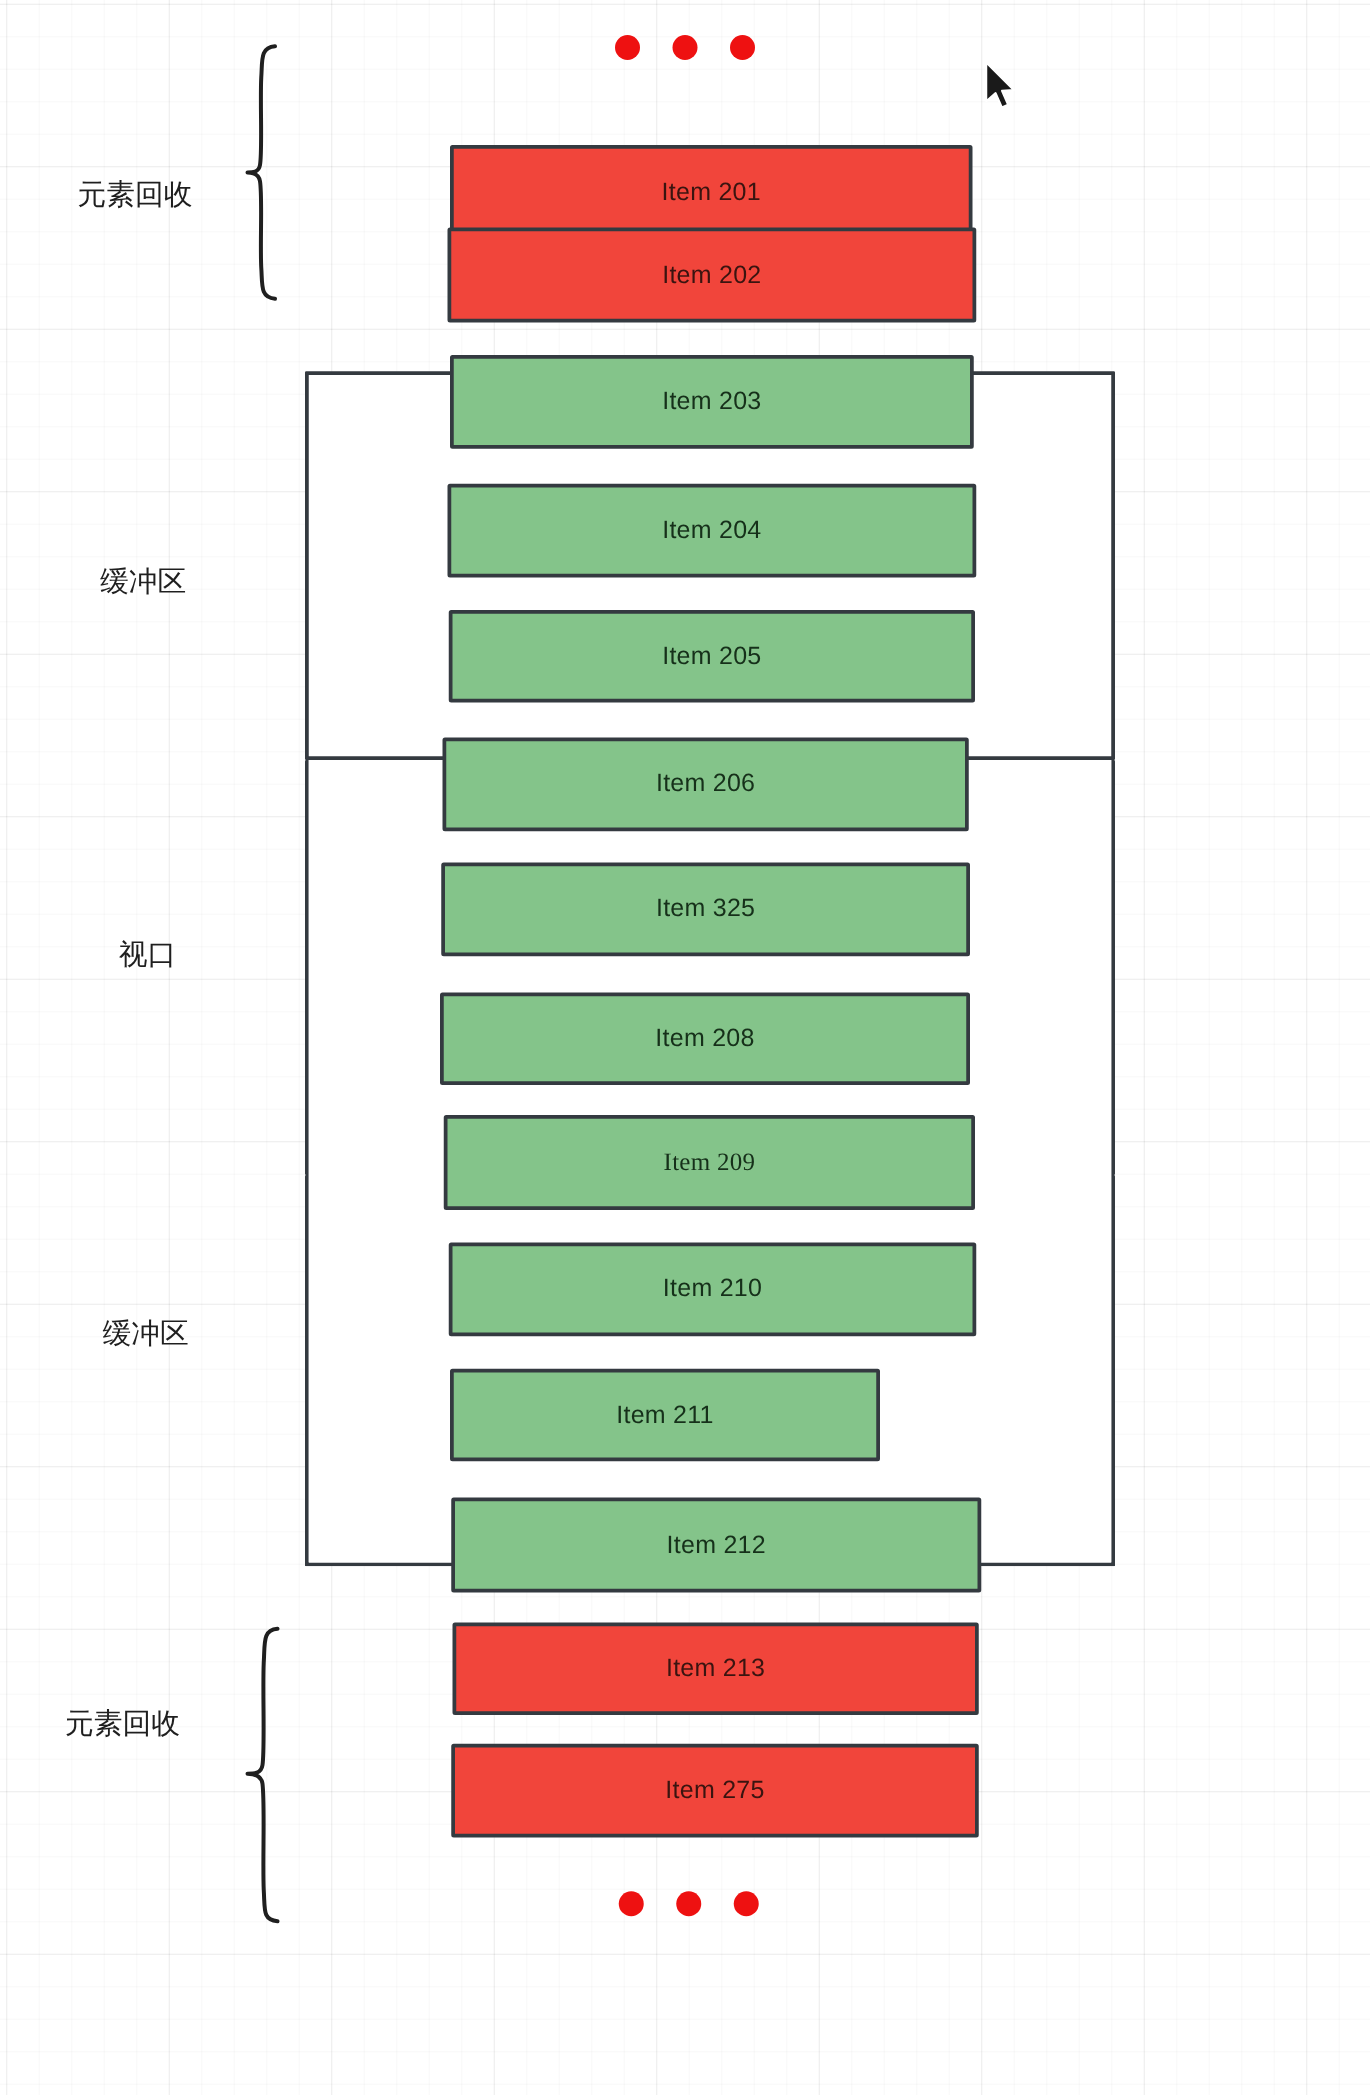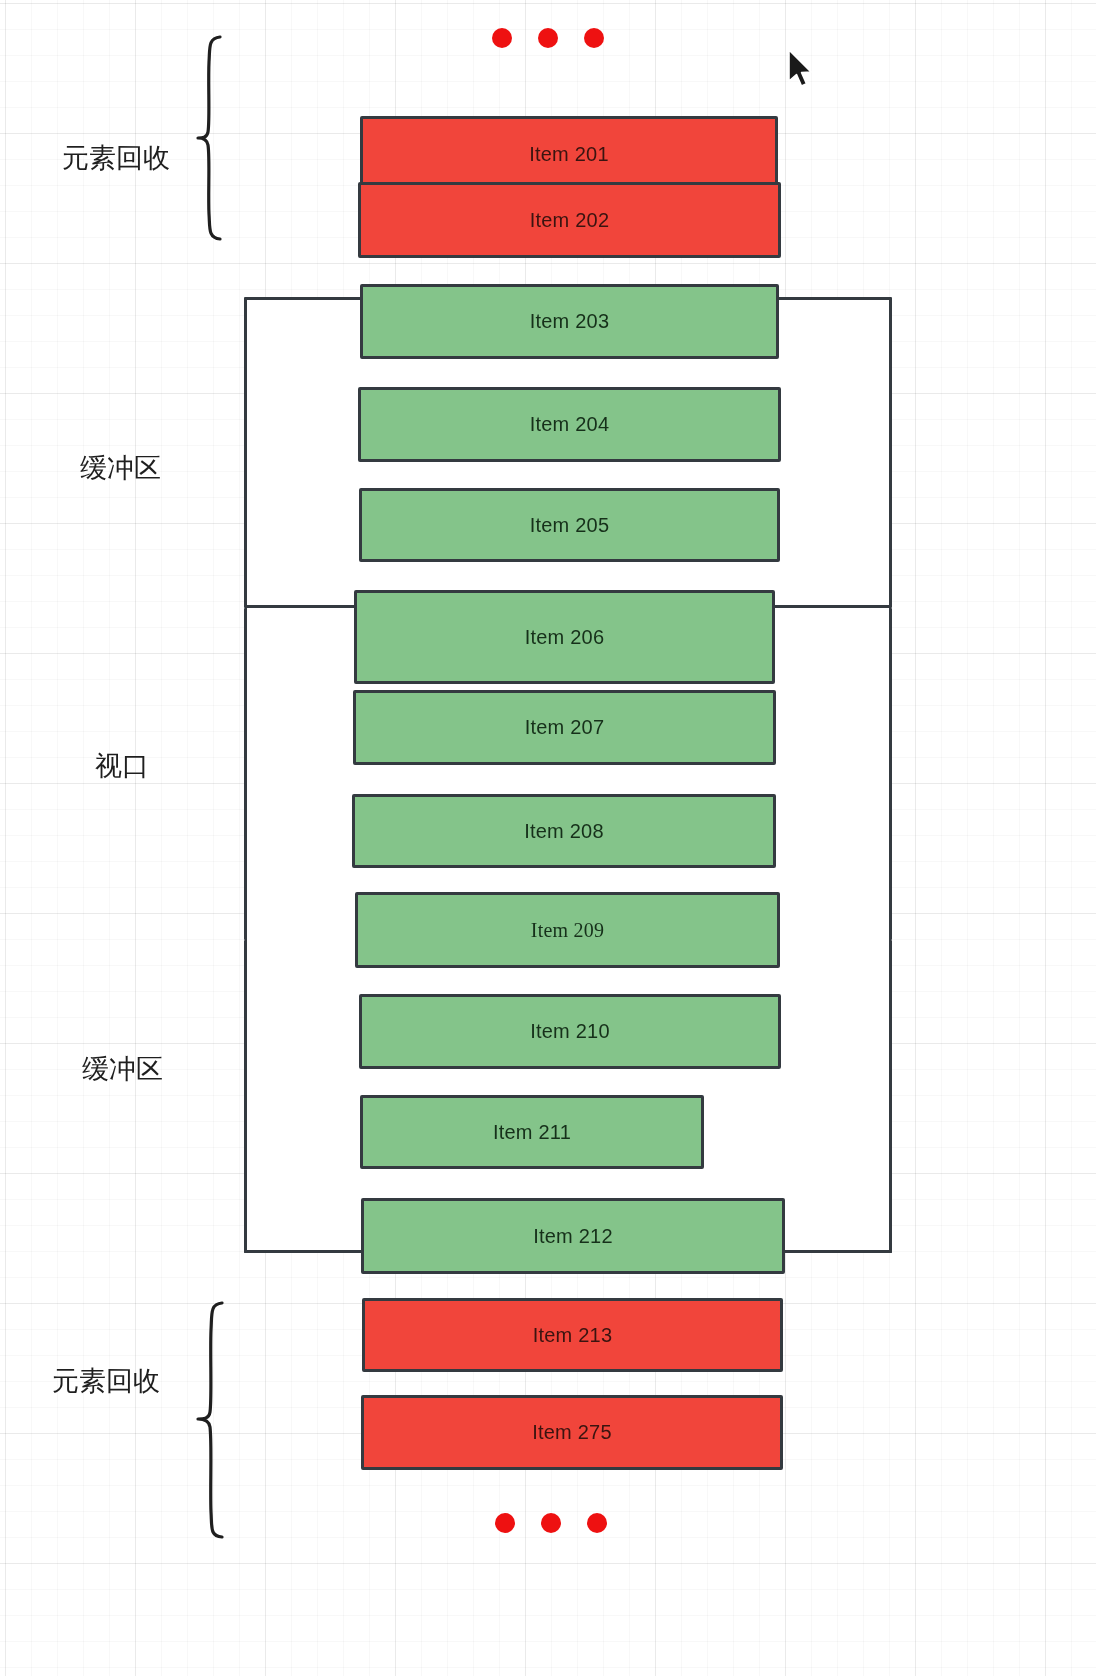--- a/index.html
+++ b/index.html
@@ -53,21 +53,21 @@
   }
   .item-box.green {
     background: #84c48a;
     color: #16301a;
   }
   .item-label { pointer-events: none; }
 
   
   .side-label {
     position: absolute;
-    font-size: 27px;
+    font-size: 23px;
     color: #1f1f1f;
     white-space: nowrap;
   }
 
   
   .brace { position: absolute; }
   .brace svg { display: block; overflow: visible; }
 
   
   .dots-row { position: absolute; display: flex; }
@@ -106,25 +106,25 @@
   </div>
   <div class="item-box green" style="left:360px; top:284px; width:419px; height:75px;">
     <span class="item-label">Item 203</span>
   </div>
   <div class="item-box green" style="left:358px; top:387px; width:423px; height:75px;">
     <span class="item-label">Item 204</span>
   </div>
   <div class="item-box green" style="left:359px; top:488px; width:421px; height:74px;">
     <span class="item-label">Item 205</span>
   </div>
-  <div class="item-box green" style="left:354px; top:590px; width:421px; height:94px;justify-content:center;">
+  <div class="item-box green" style="left:354px; top:590px; width:421px; height:75px;justify-content:center;">
     <span class="item-label">Item 206</span>
   </div>
   <div class="item-box green" style="left:353px; top:690px; width:423px; height:75px;">
-    <span class="item-label">Item 207</span>
+    <span class="item-label">Item 325</span>
   </div>
   <div class="item-box green" style="left:352px; top:794px; width:424px; height:74px;">
     <span class="item-label">Item 208</span>
   </div>
   <div class="item-box green" style="left:355px; top:892px; width:425px; height:76px;font-family:Liberation Serif, serif;">
     <span class="item-label">Item 209</span>
   </div>
   <div class="item-box green" style="left:359px; top:994px; width:422px; height:75px;">
     <span class="item-label">Item 210</span>
   </div>

